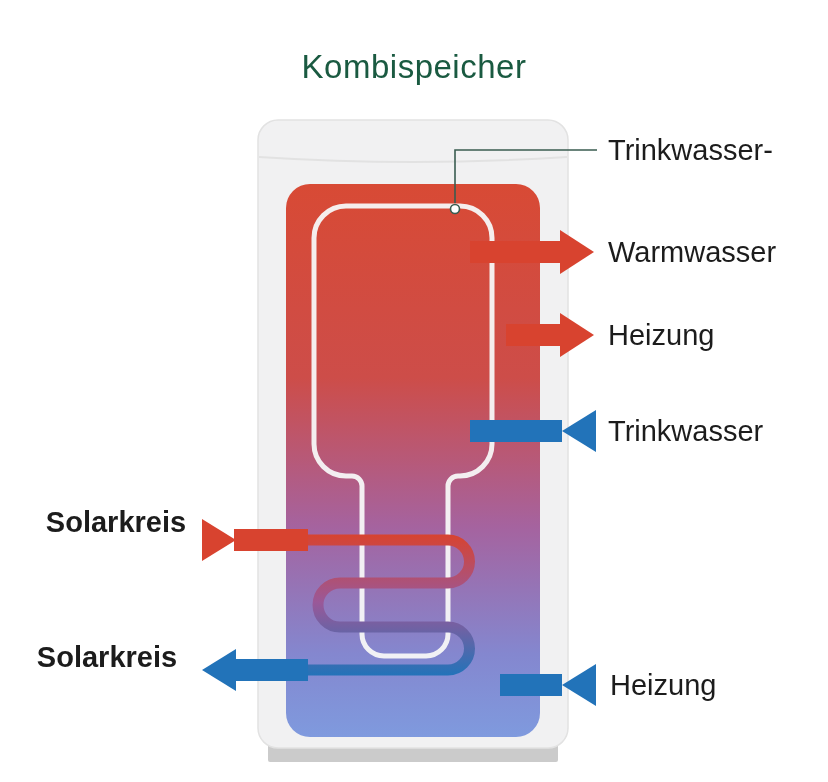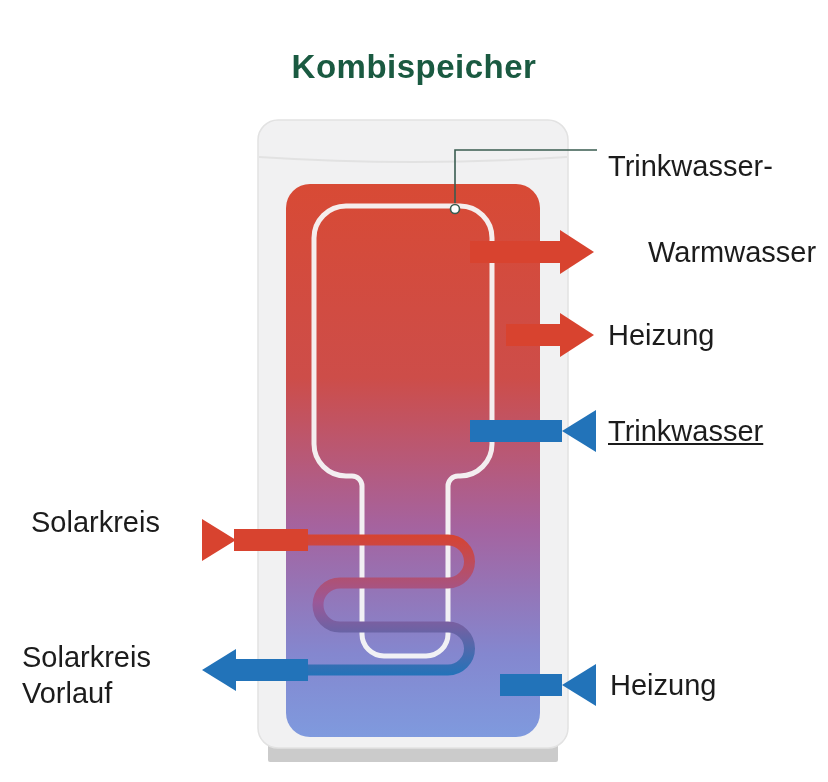--- a/index.html
+++ b/index.html
@@ -21,34 +21,35 @@
     left: 0;
     top: 0;
   }
   .diagram-title {
     position: absolute;
     left: 0;
     top: 48px;
     width: 828px;
     text-align: center;
     font-size: 33px;
-    font-weight: 700;
+    font-weight: 400;
     letter-spacing: 0.5px;
     color: var(--title_green, #1a5a41);
   }
   .lbl {
     position: absolute;
     font-size: 29px;
     line-height: 36px;
     color: var(--text_dark, #1c1c1c);
     white-space: nowrap;
   }
   .lbl-left {
     width: 170px;
-    text-align: left;
+    text-align: center;
+    font-weight: bold;
   }
 </style>
 </head>
 <body>
 
 <div class="stage">
 
   <svg width="828" height="782" viewBox="0 0 828 782">
     <defs>
       <linearGradient id="bodyGrad" x1="0" y1="0" x2="0" y2="1">
@@ -110,34 +111,33 @@
       <rect x="500" y="674" width="62" height="22" fill="#2273b9"></rect>
       <polygon points="562,685 596,664 596,706" fill="#2273b9"></polygon>
     </g>
 
     <path d="M 597 150 L 455 150 L 455 203" fill="none" stroke-width="1.6" stroke="#3a5c50"></path>
     <circle cx="455" cy="209" r="4.5" fill="#ffffff" stroke-width="1.6" stroke="#3a5c50"></circle>
   </svg>
 
   <div class="diagram-title">Kombispeicher</div>
 
-  <div class="lbl" style="left:608px; top:132px;margin-top:16px;">
+  <div class="lbl" style="left:608px; top:132px;">
     <div>Trinkwasser-</div>
   </div>
 
-  <div class="lbl" style="left:608px; top:234px;margin-left:40px;">Warmwasser</div>
+  <div class="lbl" style="left:608px; top:234px;">Warmwasser</div>
 
   <div class="lbl" style="left:608px; top:317px;">Heizung</div>
 
-  <div class="lbl" style="left:608px; top:413px;text-decoration:underline;">Trinkwasser</div>
+  <div class="lbl" style="left:608px; top:413px;">Trinkwasser</div>
 
   <div class="lbl" style="left:610px; top:667px;">Heizung</div>
 
   <div class="lbl lbl-left" style="left:31px; top:504px;">
     <div>Solarkreis</div>
   </div>
 
   <div class="lbl lbl-left" style="left:22px; top:639px;">
     <div>Solarkreis</div>
-    <div>Vorlauf</div>
   </div>
 
 </div>
 
 </body></html>

